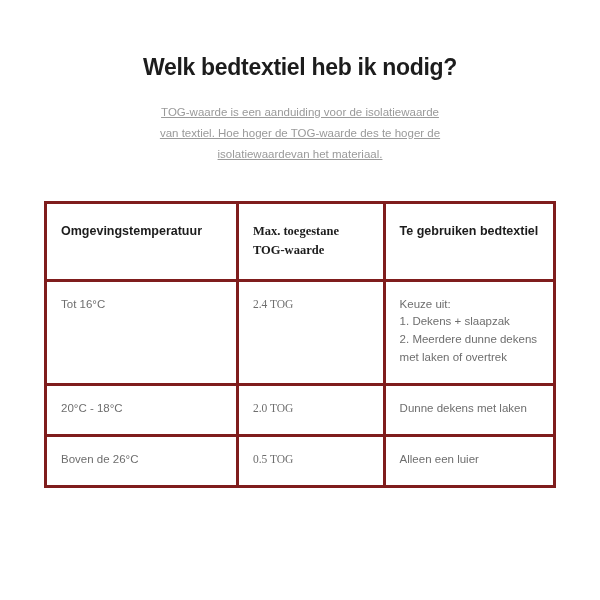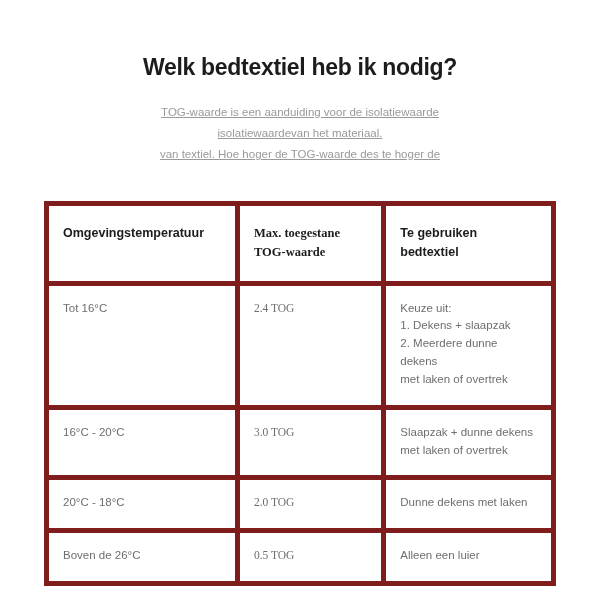--- a/index.html
+++ b/index.html
@@ -48,21 +48,21 @@
     margin-top: 36px;
     width: 512px;
   }
   table.tog {
     width: 100%;
     border-collapse: collapse;
     table-layout: fixed;
   }
   table.tog th,
   table.tog td {
-    border: 5px solid #7f1d1d;
+    border: 3px solid #7f1d1d;
     vertical-align: top;
     text-align: left;
     padding: 14px 14px 16px 14px;
   }
   table.tog th {
     font-size: 12.5px;
     font-weight: bold;
     color: #1c1c1c;
     line-height: 1.45;
     padding-top: 18px;
@@ -86,22 +86,22 @@
 </style>
 </head>
 <body>
 
 <div class="page">
 
   <h1 class="title">Welk bedtextiel heb ik nodig?</h1>
 
   <div class="intro">
     <p>TOG-waarde is een aanduiding voor de isolatiewaarde</p>
+    <p>van textiel. Hoe hoger de TOG-waarde des te hoger de</p>
     <p>isolatiewaardevan het materiaal.</p>
-    <p>van textiel. Hoe hoger de TOG-waarde des te hoger de</p>
   </div>
 
   <div class="table-wrap">
     <table class="tog">
       <thead>
         <tr>
           <th class="col-1">Omgevingstemperatuur</th>
           <th class="col-2">Max. toegestane TOG-waarde</th>
           <th class="col-3">Te gebruiken bedtextiel</th>
         </tr>
@@ -112,28 +112,20 @@
           <td class="col-1">Tot 16°C</td>
           <td class="col-2">2.4 TOG</td>
           <td class="col-3 cell-lines">
             <span>Keuze uit:</span>
             <span>1. Dekens + slaapzak</span>
             <span>2. Meerdere dunne dekens</span>
             <span>met laken of overtrek</span>
           </td>
         </tr>
 
-        <tr>
-          <td class="col-1">16°C - 20°C</td>
-          <td class="col-2">3.0 TOG</td>
-          <td class="col-3 cell-lines">
-            <span>Slaapzak + dunne dekens</span>
-            <span>met laken of overtrek</span>
-          </td>
-        </tr>
 
         <tr>
           <td class="col-1">20°C - 18°C</td>
           <td class="col-2">2.0 TOG</td>
           <td class="col-3 cell-lines">
             <span>Dunne dekens met laken</span>
           </td>
         </tr>
 
 

